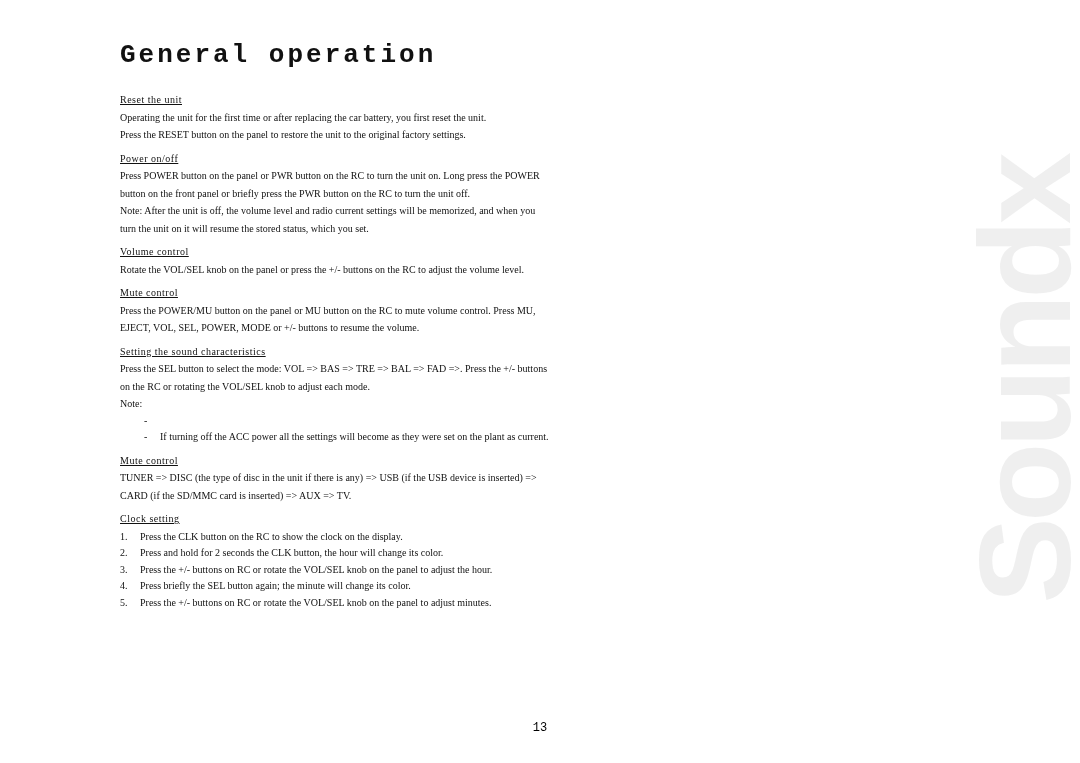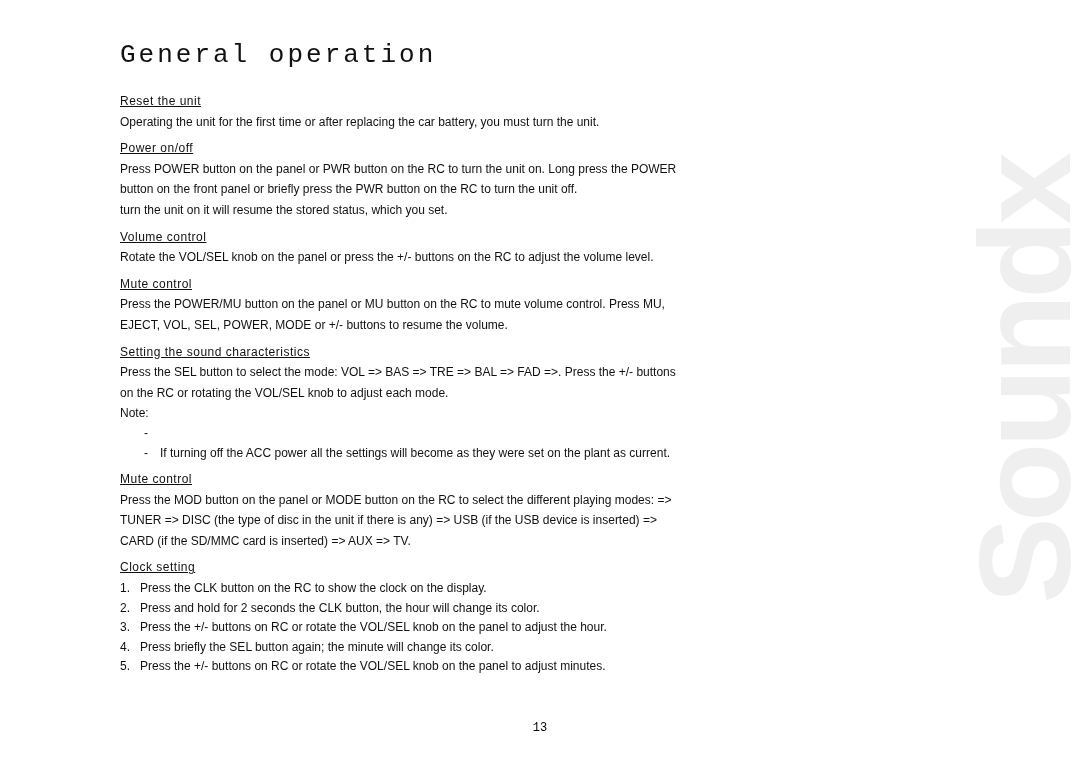--- a/index.html
+++ b/index.html
@@ -20,32 +20,32 @@
     .page-container {
       position: relative;
       width: 1080px;
       height: 763px;
       background: #ffffff;
       padding: 40px 80px 40px 120px;
     }
 
     .page-title {
       font-size: 26px;
-      font-weight: normal;
+      font-weight: bold;
       letter-spacing: 3px;
       margin-bottom: 22px;
       font-family: 'Courier New', Courier, monospace;
       color: #111;
     }
 
     .content-area {
-      font-size: 12px;
+      font-size: 10px;
       line-height: 1.55;
       color: #111;
-      font-family: Liberation Sans, sans-serif;
+      font-family: Liberation Serif, serif;
     }
 
     .section-heading {
       text-decoration: underline;
       font-weight: normal;
       margin-top: 8px;
       margin-bottom: 2px;
       display: block;
       letter-spacing: 0.5px;
     }
@@ -125,25 +125,27 @@
 
   <div class="brand-watermark">
     <span class="brand-text-vertical">Soundx</span>
   </div>
 
   <h1 class="page-title">General operation</h1>
 
   <div class="content-area">
 
     <span class="section-heading">Reset the unit</span>
-    <p class="section-body">Operating the unit for the first time or after replacing the car battery, you must turn the unit.</p>
+    <p class="section-body">Operating the unit for the first time or after replacing the car battery, you first reset the unit.</p>
+    <p class="section-body">Press the RESET button on the panel to restore the unit to the original factory settings.</p>
 
     <span class="section-heading">Power on/off</span>
     <p class="section-body">Press POWER button on the panel or PWR button on the RC to turn the unit on. Long press the POWER</p>
     <p class="section-body">button on the front panel or briefly press the PWR button on the RC to turn the unit off.</p>
+    <p class="section-body">Note: After the unit is off, the volume level and radio current settings will be memorized, and when you</p>
     <p class="section-body">turn the unit on it will resume the stored status, which you set.</p>
 
     <span class="section-heading">Volume control</span>
     <p class="section-body">Rotate the VOL/SEL knob on the panel or press the +/- buttons on the RC to adjust the volume level.</p>
 
     <span class="section-heading">Mute control</span>
     <p class="section-body">Press the POWER/MU button on the panel or MU button on the RC to mute volume control. Press MU,</p>
     <p class="section-body">EJECT, VOL, SEL, POWER, MODE or +/- buttons to resume the volume.</p>
 
     <span class="section-heading">Setting the sound characteristics</span>
@@ -152,21 +154,20 @@
     <p class="note-line">Note:</p>
     <div class="dash-item">
       <span class="dash-sym">-</span>
     </div>
     <div class="dash-item">
       <span class="dash-sym">-</span>
       <span>If turning off the ACC power all the settings will become as they were set on the plant as current.</span>
     </div>
 
     <span class="section-heading">Mute control</span>
-    <p class="section-body">Press the MOD button on the panel or MODE button on the RC to select the different playing modes: =&gt;</p>
     <p class="section-body">TUNER =&gt; DISC (the type of disc in the unit if there is any) =&gt; USB (if the USB device is inserted) =&gt;</p>
     <p class="section-body">CARD (if the SD/MMC card is inserted) =&gt; AUX =&gt; TV.</p>
 
     <span class="section-heading">Clock setting</span>
     <div class="list-item">
       <span class="list-num">1.</span>
       <span>Press the CLK button on the RC to show the clock on the display.</span>
     </div>
     <div class="list-item">
       <span class="list-num">2.</span>

